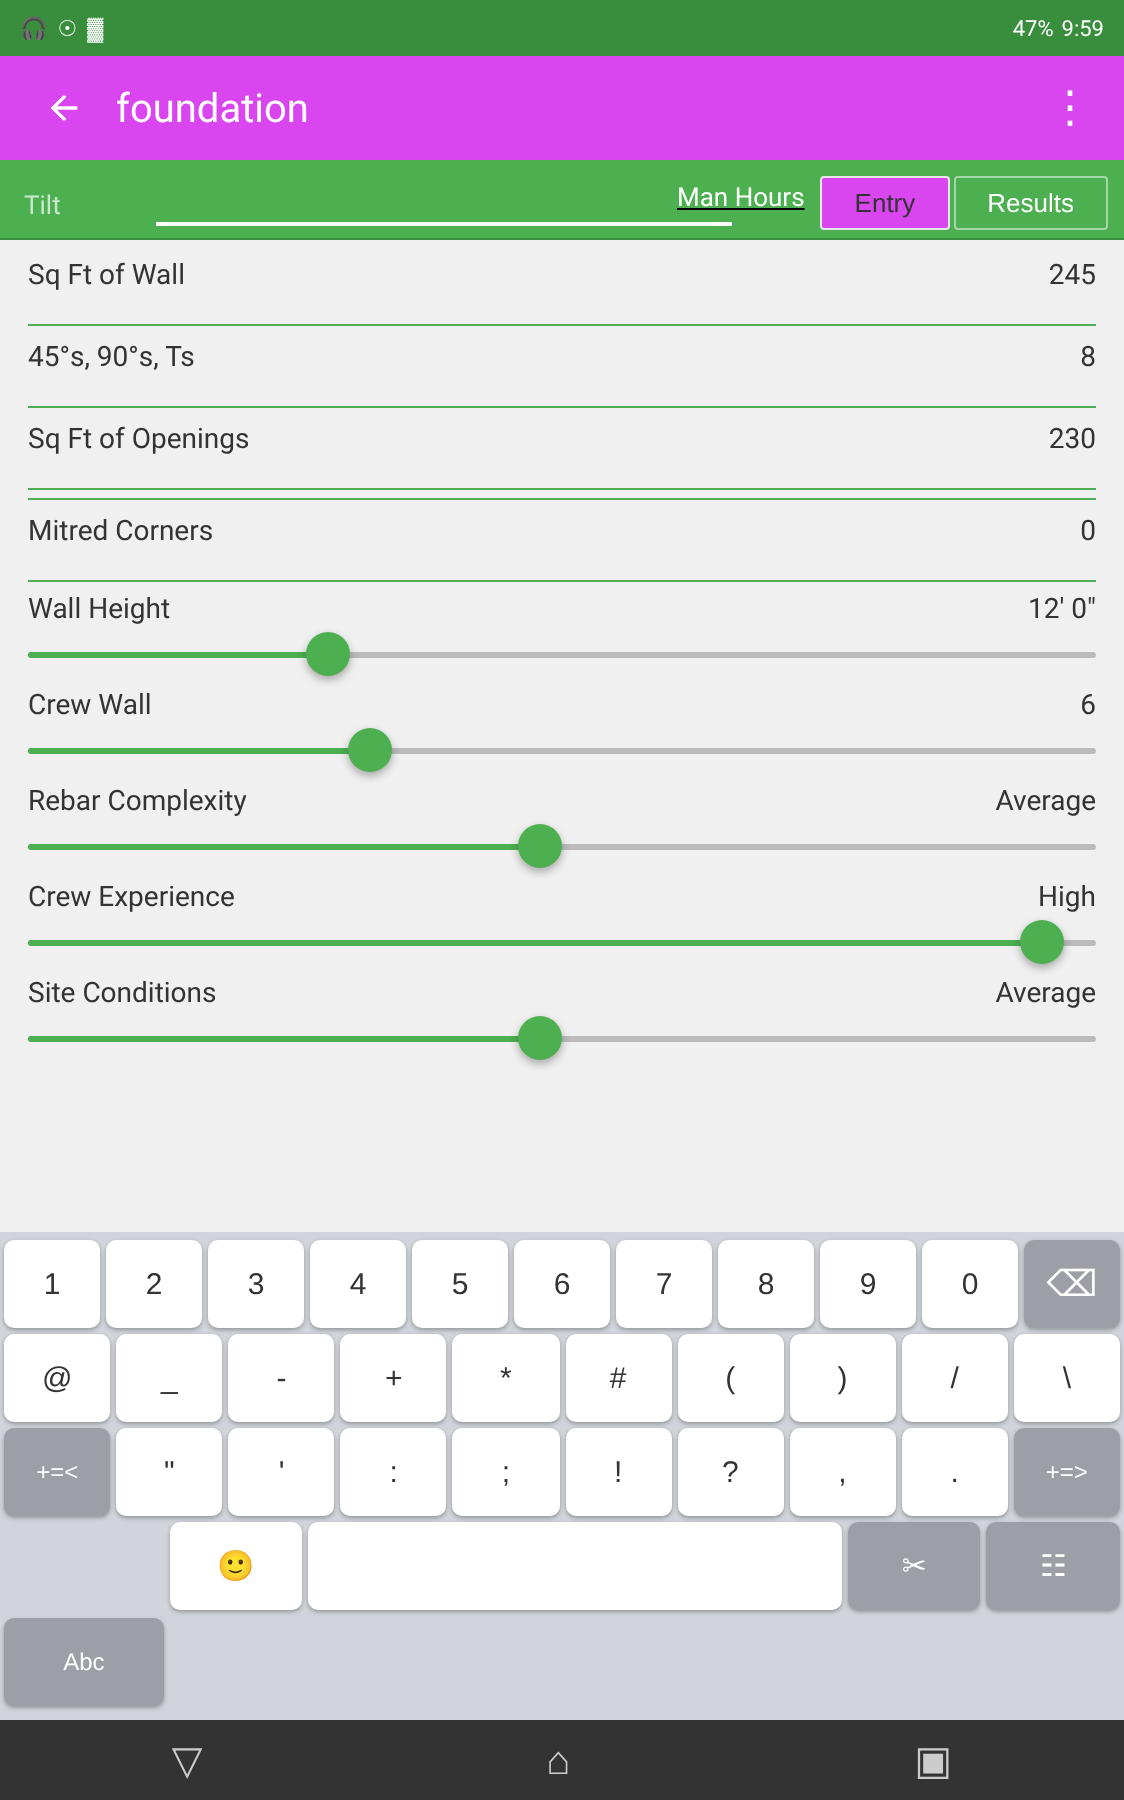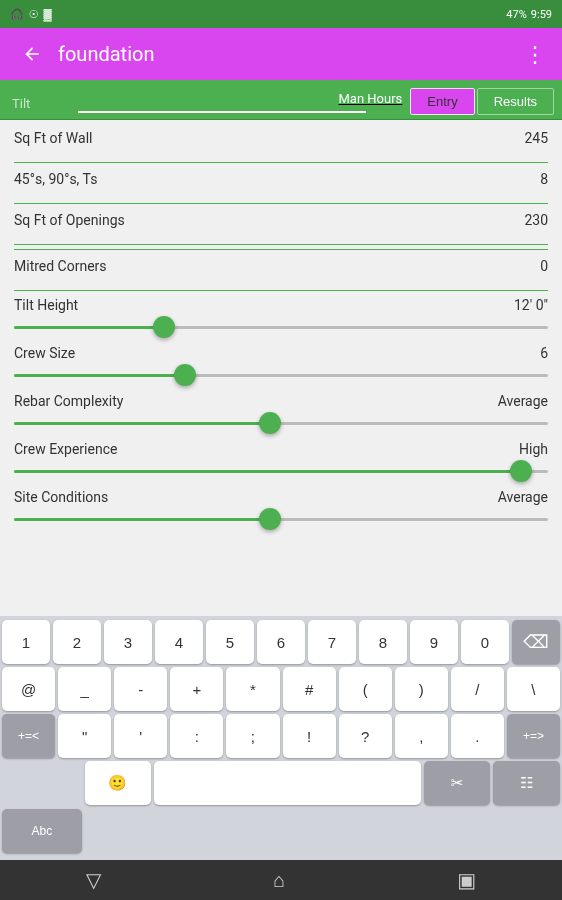--- a/index.html
+++ b/index.html
@@ -283,34 +283,34 @@
   <div class="field-underline"></div>
 
   <div class="field-row">
     <span class="field-label">Mitred Corners</span>
     <span class="field-value">0</span>
   </div>
   <div class="field-underline"></div>
 
   <div class="slider-row">
     <div class="slider-header">
-      <span class="slider-label">Tilt Height</span>
+      <span class="slider-label">Wall Height</span>
       <span class="slider-value">12' 0"</span>
     </div>
     <div class="slider-track">
       <div class="slider-bg">
         <div class="slider-fill" style="width:28%"></div>
         <div class="slider-thumb" style="left:28%"></div>
       </div>
     </div>
   </div>
 
   <div class="slider-row">
     <div class="slider-header">
-      <span class="slider-label">Crew Size</span>
+      <span class="slider-label">Crew Wall</span>
       <span class="slider-value">6</span>
     </div>
     <div class="slider-track">
       <div class="slider-bg">
         <div class="slider-fill" style="width:32%"></div>
         <div class="slider-thumb" style="left:32%"></div>
       </div>
     </div>
   </div>
 

